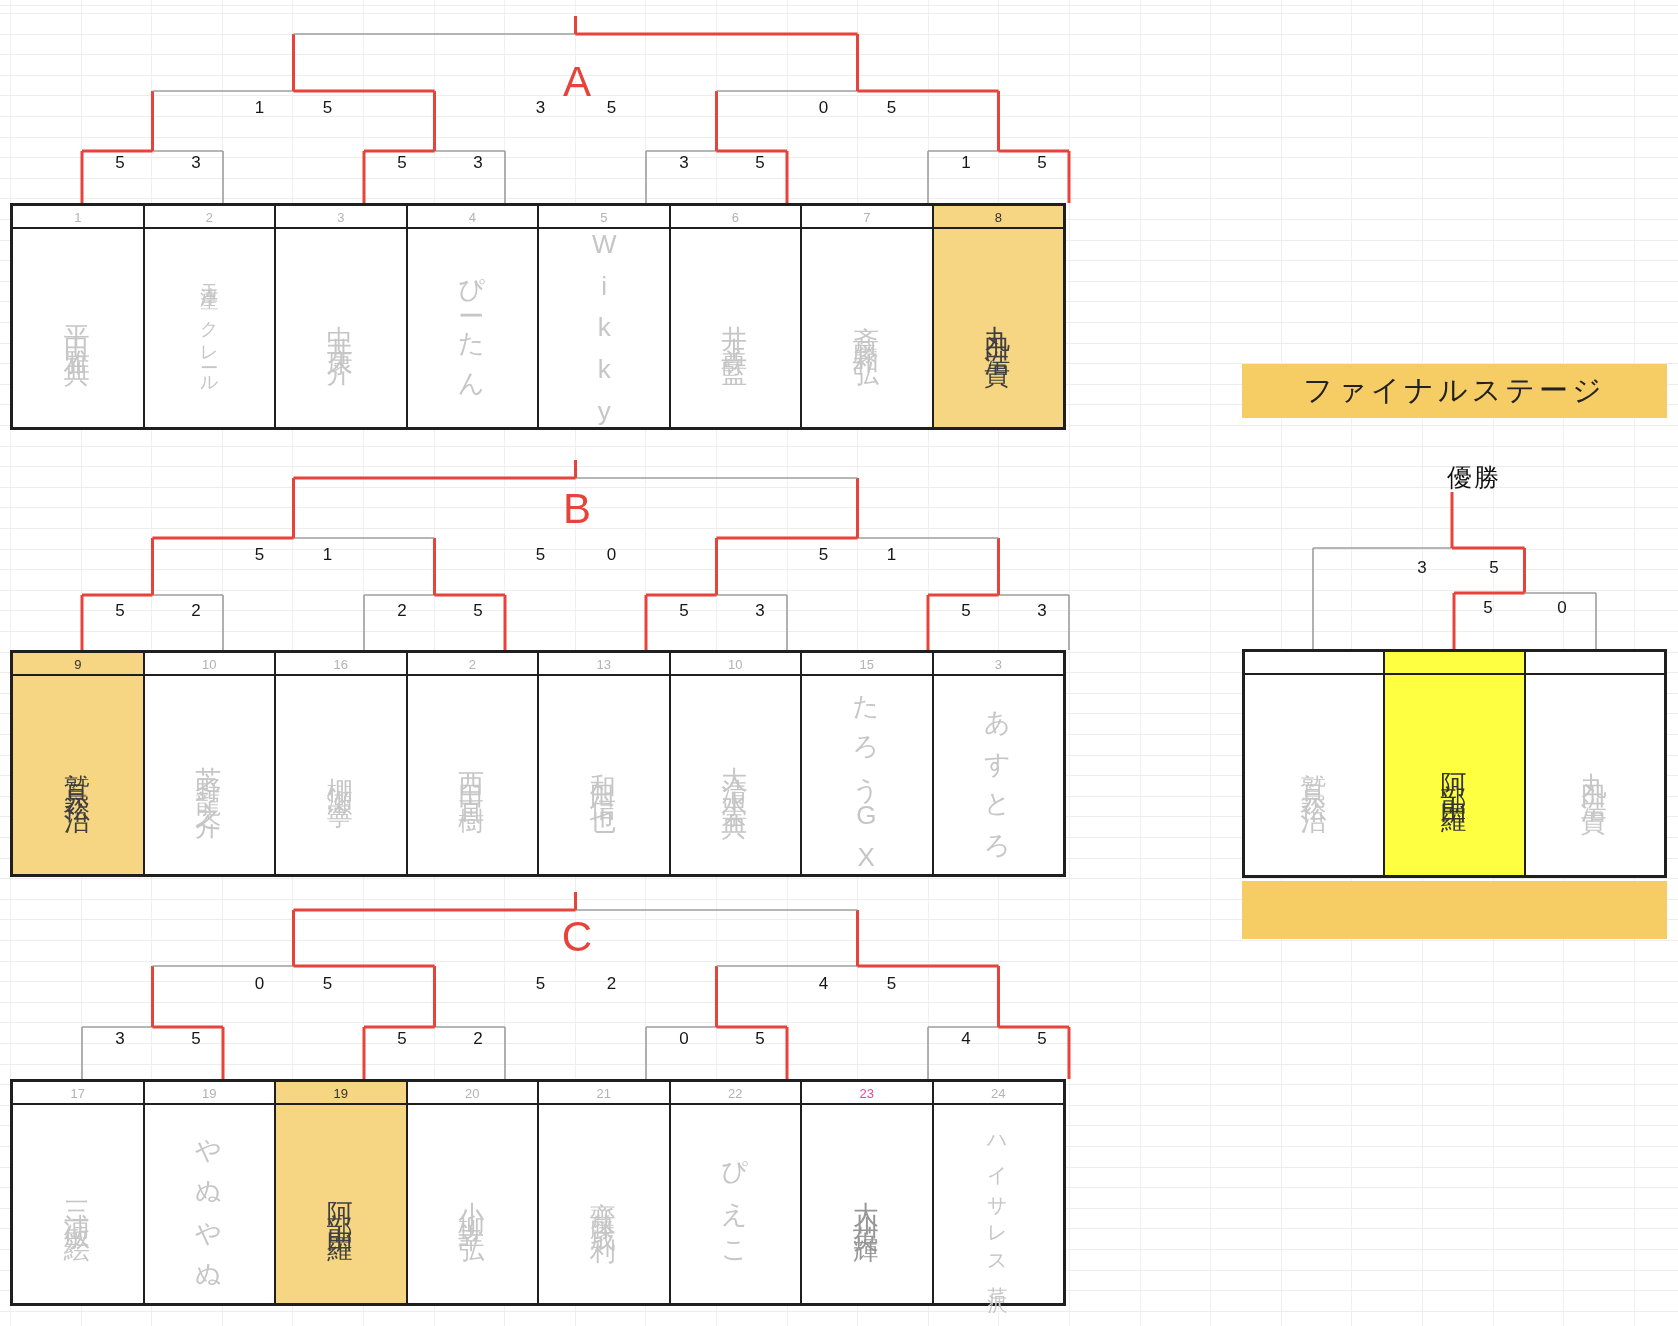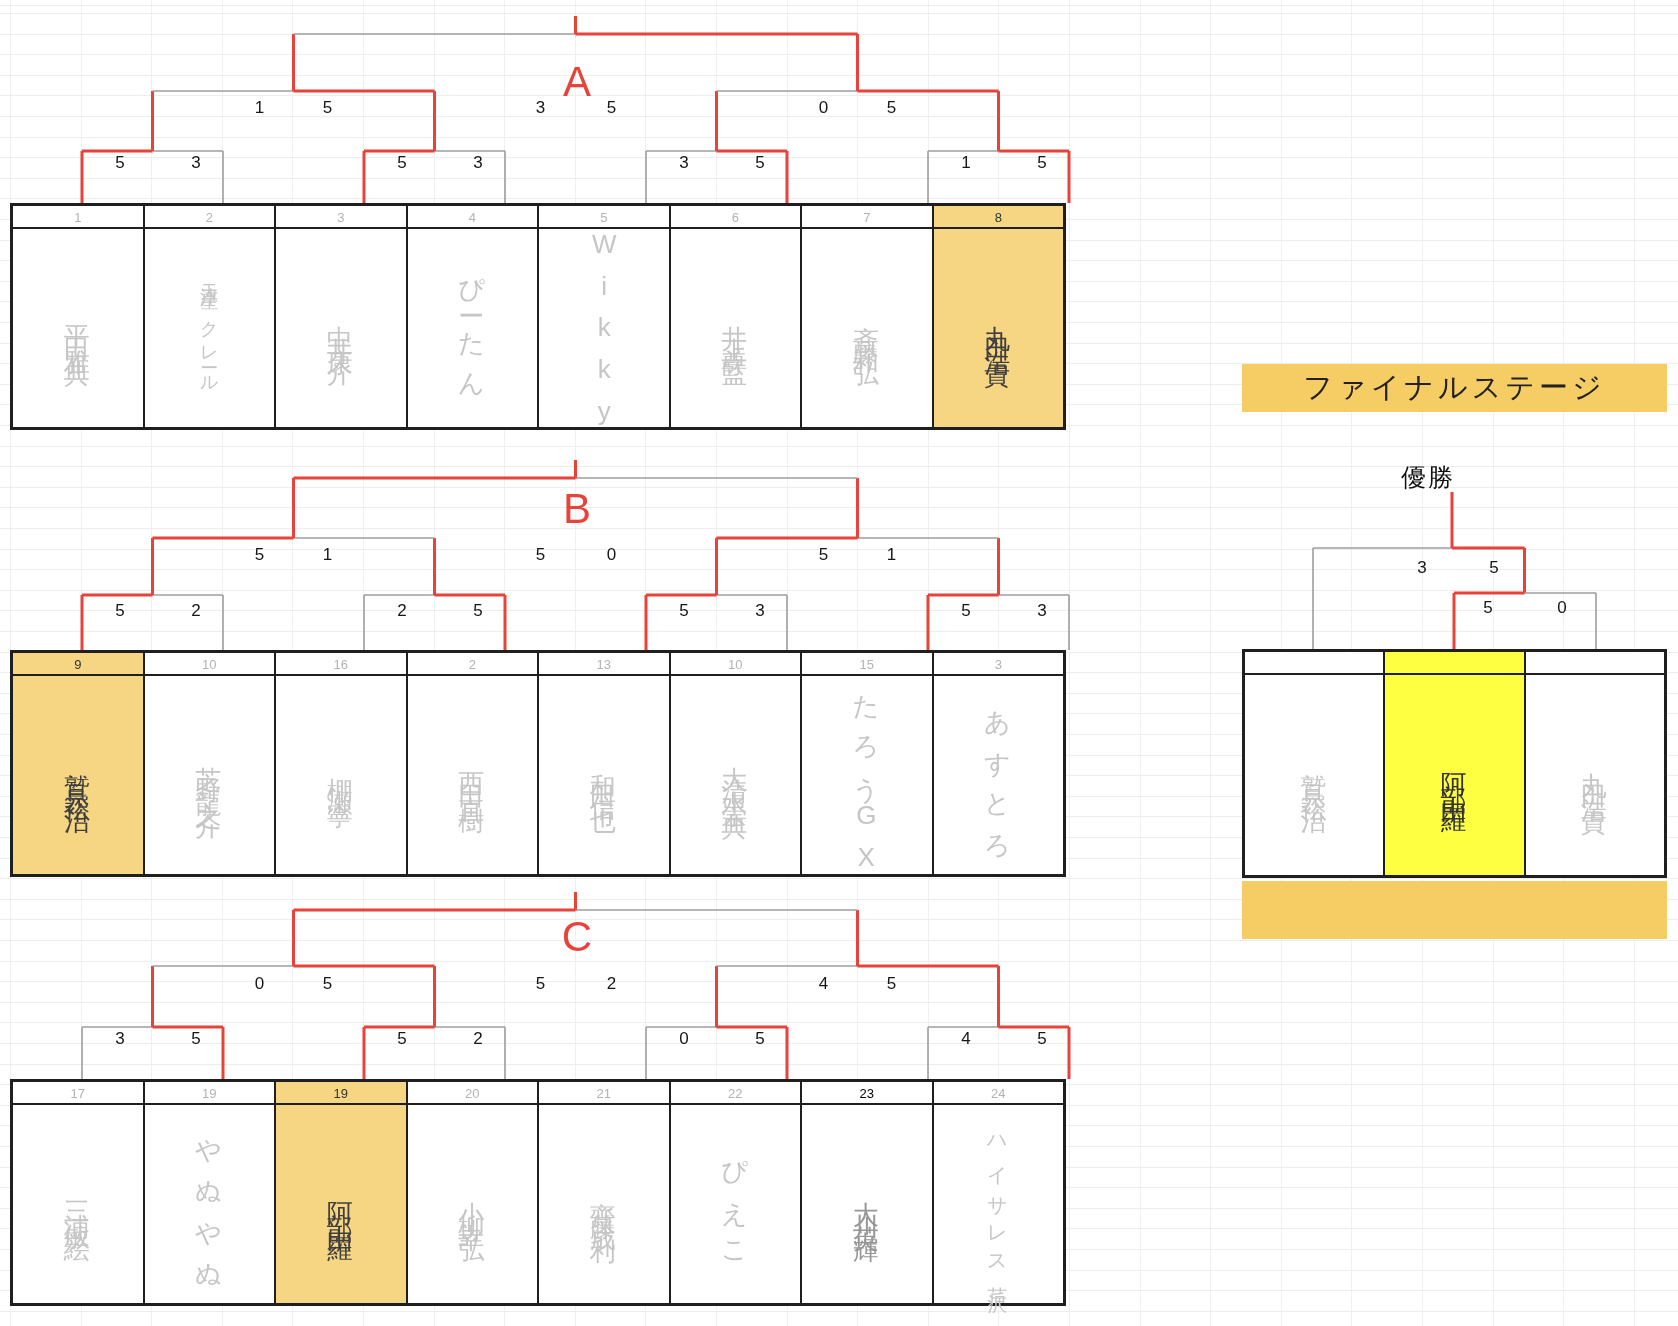--- a/index.html
+++ b/index.html
@@ -35,21 +35,21 @@
     margin:auto;white-space:nowrap;
   }
   .bcell.sz6 .nm{font-size:20px;letter-spacing:0.34em;}
   .bcell.sz8 .nm{font-size:18px;letter-spacing:0.26em;}
   .bcell.hl{background:#f6d683;}
   .bcell.hl .hdr{color:#333;}
   .bcell.hl .nm{color:#3f3f3f;}
   .bcell.ylw{background:#feff41;}
   .bcell.ylw .hdr{color:#333;}
   .bcell.ylw .nm{color:#333;}
-  .bcell.emp .hdr{color:#000000;}
+  .bcell.emp .hdr{color:#ec4899;}
   .bcell.emp .nm{color:#969696;}
   .banner{
     position:absolute;background:#f5cd64;display:flex;align-items:center;justify-content:center;
     font-size:29px;letter-spacing:4px;color:#222;
   }
   .champ{
     position:absolute;transform:translate(-50%,-50%);
     font-size:25px;color:#111;letter-spacing:2px;white-space:nowrap;
   }
 </style>
@@ -315,16 +315,16 @@
         <div class="bcell ylw">
           <div class="hdr"></div>
           <div class="nm">阿部由羅</div>
         </div>
         <div class="bcell">
           <div class="hdr"></div>
           <div class="nm">丸田浩貴</div>
         </div>
       </div>
     </div>
-  <div class="banner" style="left:1242px;top:364px;width:425px;height:48px;">ファイナルステージ</div>
-  <div class="champ" style="left:1428px;top:477px;text-align:center;">優勝</div>
+  <div class="banner" style="left:1242px;top:364px;width:425px;height:54px;">ファイナルステージ</div>
+  <div class="champ" style="left:1474px;top:477px;text-align:center;">優勝</div>
   <div class="banner" style="left:1242px;top:881px;width:425px;height:58px;"></div>
 </div>
 
 </body></html>

